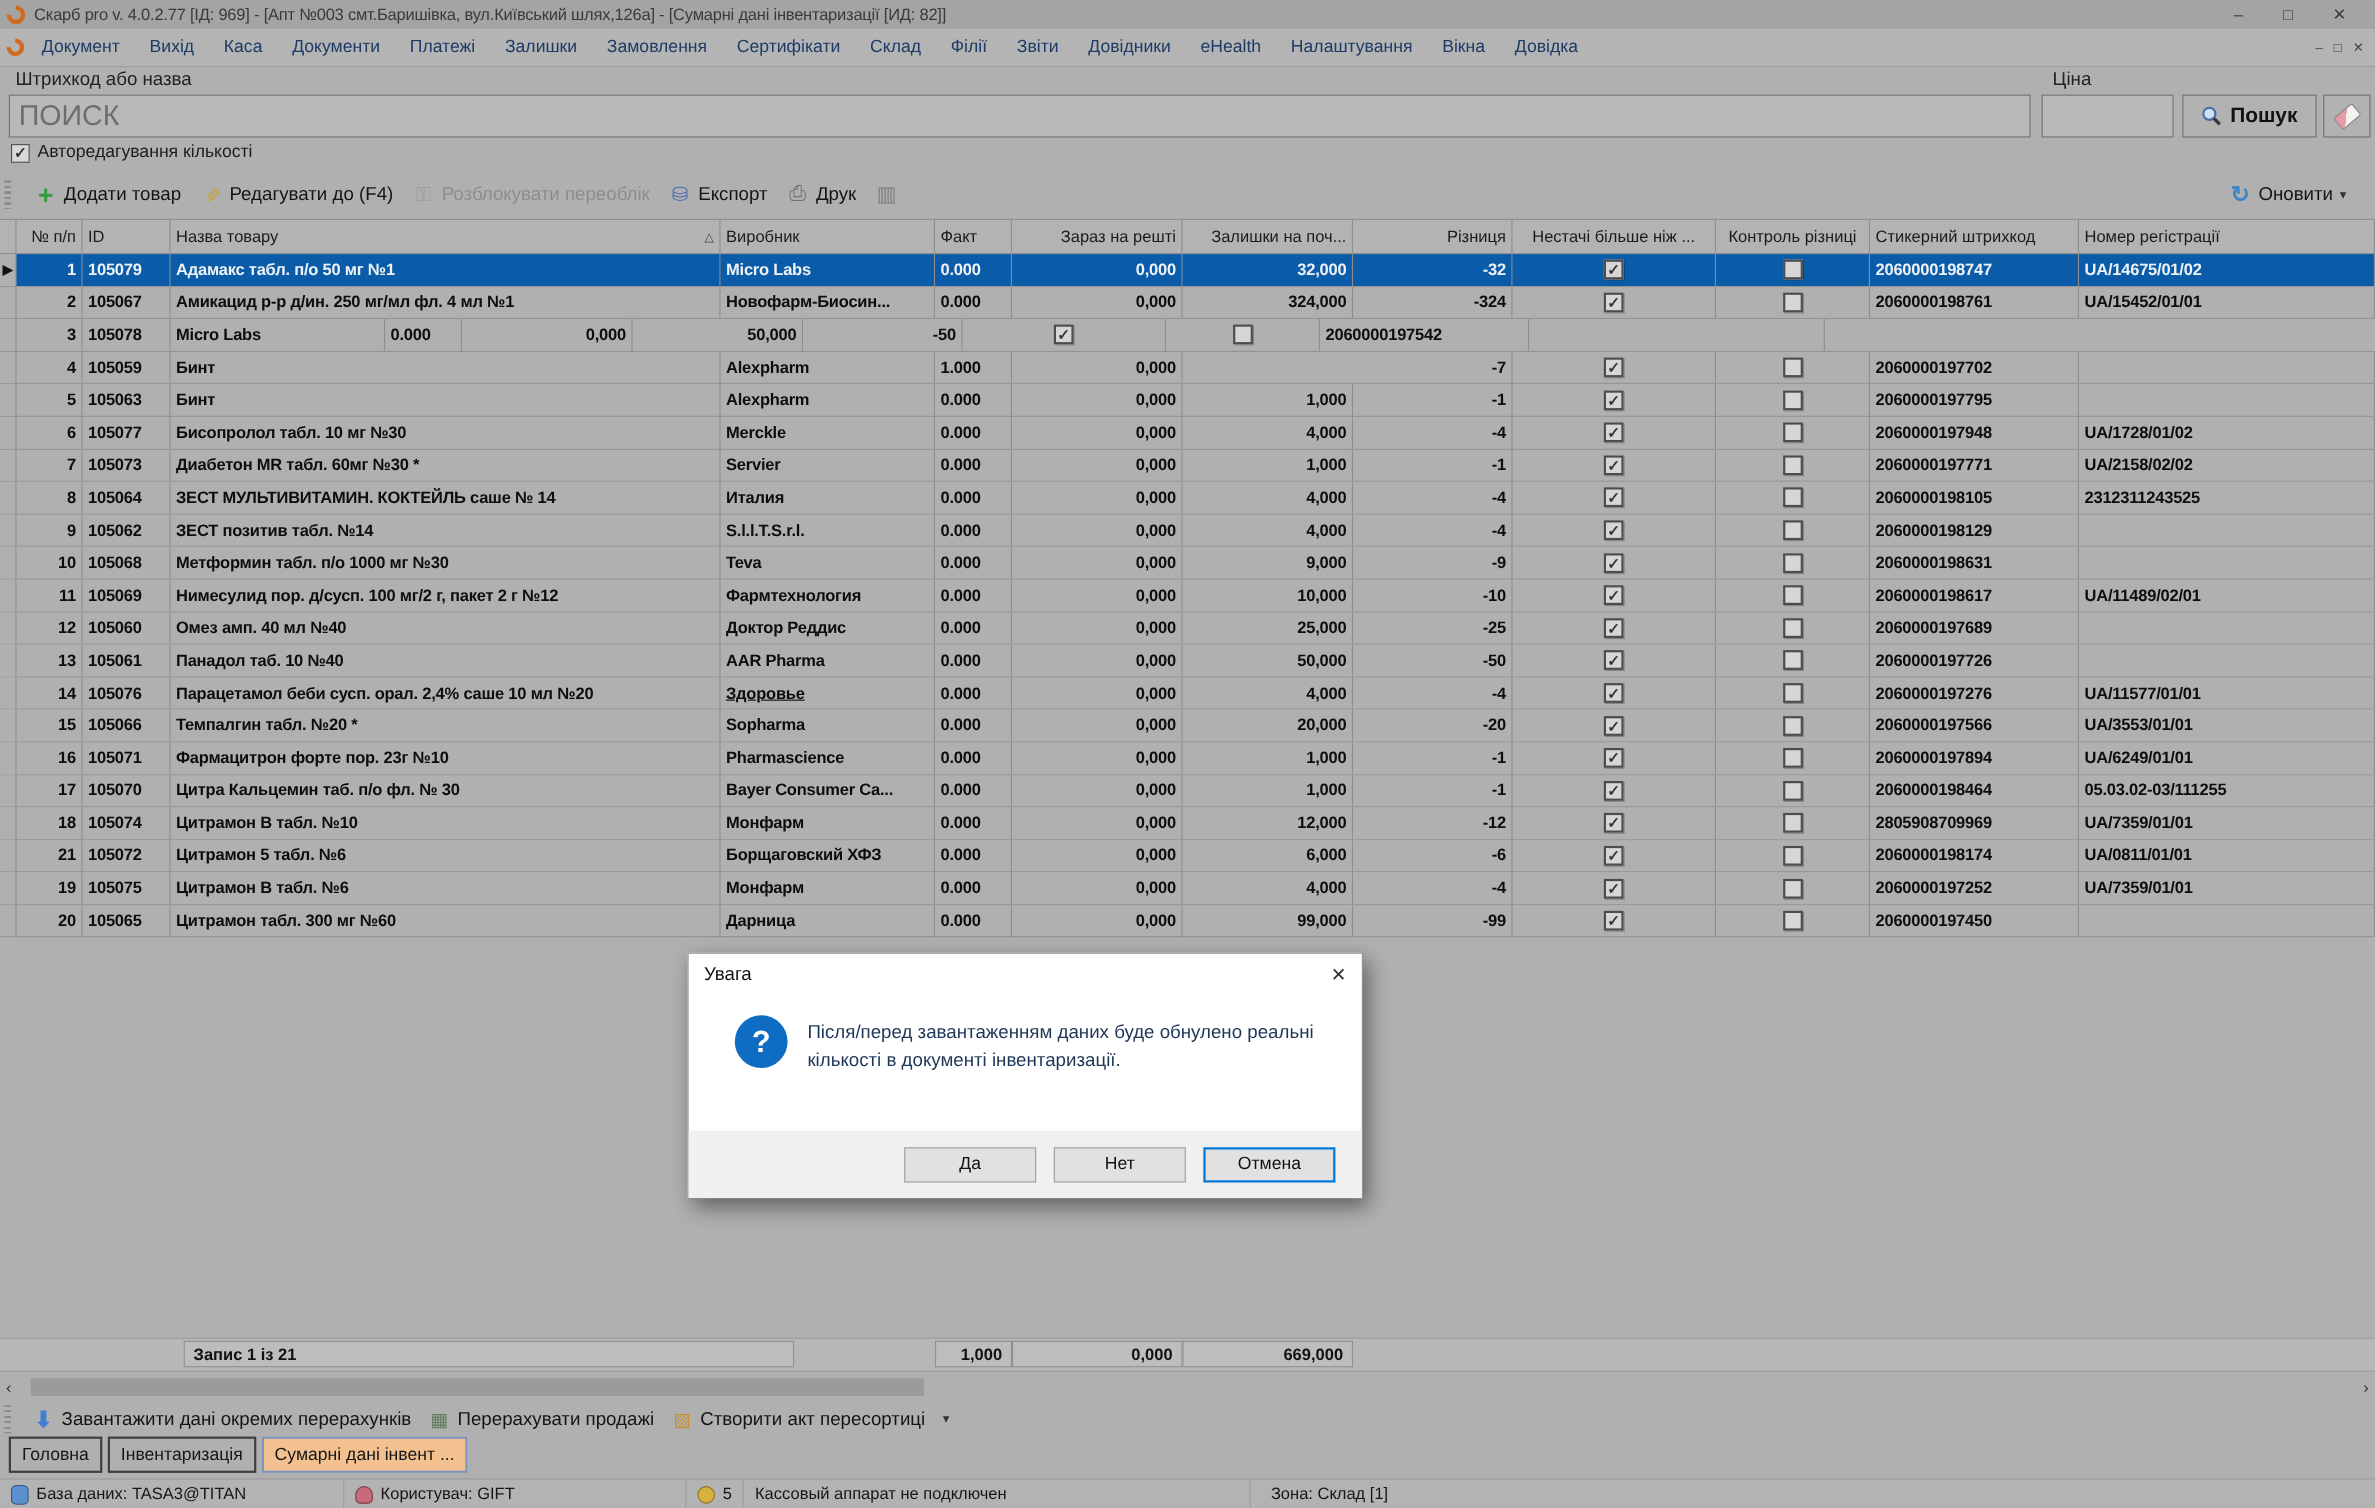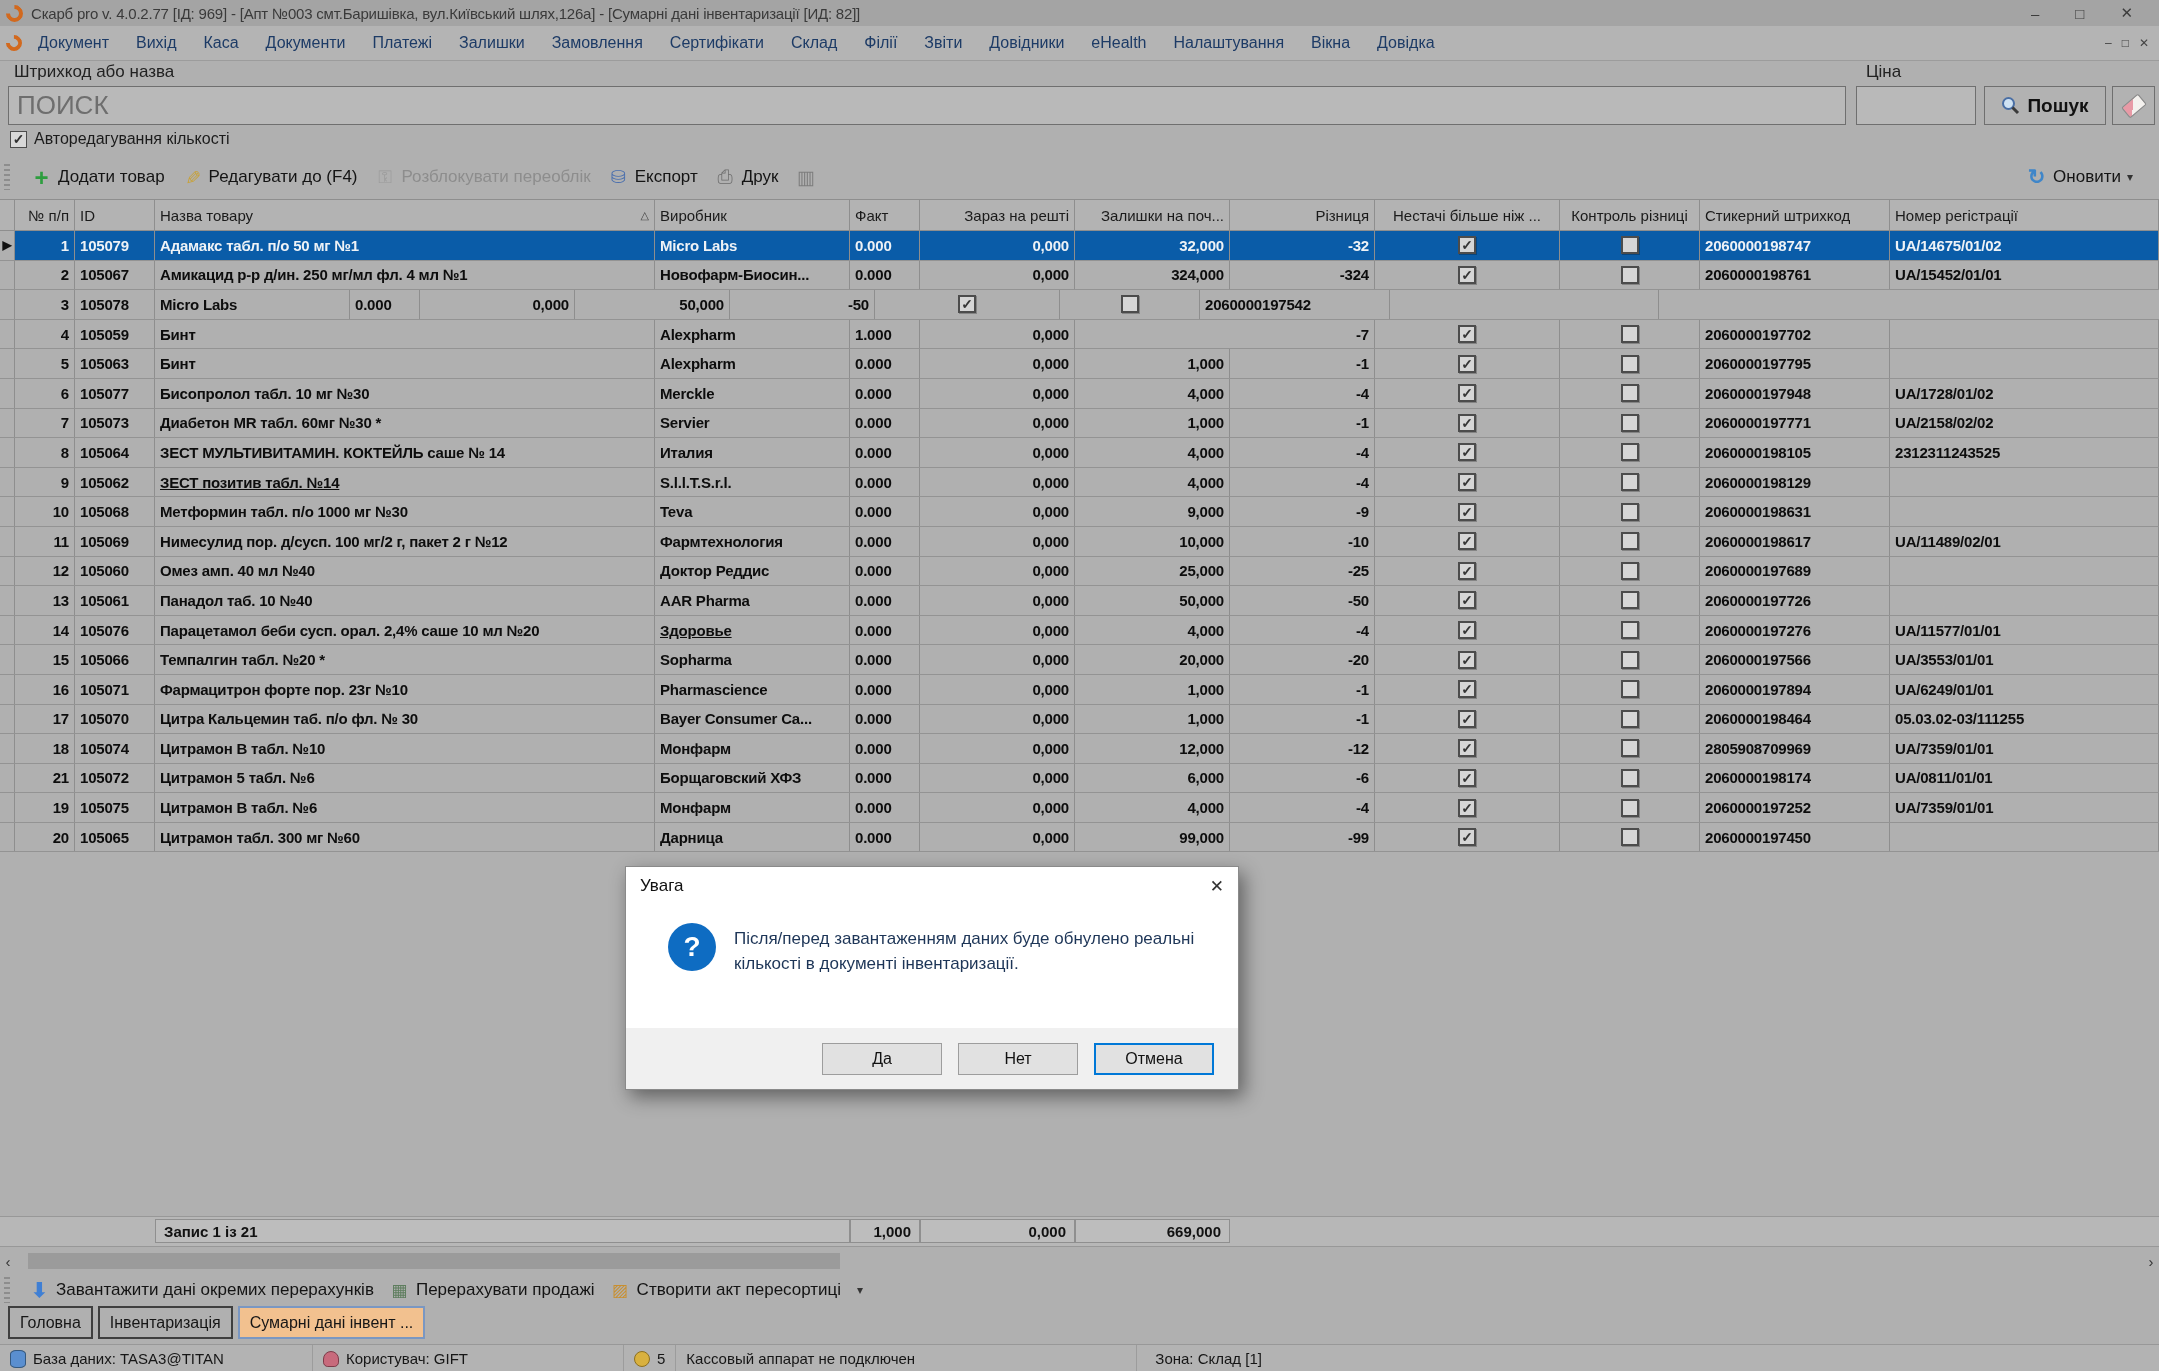--- a/index.html
+++ b/index.html
@@ -403,21 +403,21 @@
           <div class="td al-c" style="width: 140px;">
             <span class="cb"></span>
           </div>
           <div class="td al-l" style="width: 190px;">2060000198105</div>
           <div class="td al-l" style="width: 269px;">2312311243525</div>
         </div>
         <div class="tr">
           <div class="td al-c selcol" style="width: 15px;"></div>
           <div class="td al-r" style="width: 60px;">9</div>
           <div class="td al-l" style="width: 80px; text-align: right;">105062</div>
-          <div class="td al-l" style="width: 500px; text-decoration: underline;">ЗЕСТ позитив  табл. №14</div>
+          <div class="td al-l" style="width: 500px;">ЗЕСТ позитив  табл. №14</div>
           <div class="td al-l" style="width: 195px;">S.l.l.T.S.r.l.</div>
           <div class="td al-l" style="width: 70px;">0.000</div>
           <div class="td al-r" style="width: 155px;">0,000</div>
           <div class="td al-r" style="width: 155px;">4,000</div>
           <div class="td al-r" style="width: 145px;">-4</div>
           <div class="td al-c" style="width: 185px;">
             <span class="cb">✓</span>
           </div>
           <div class="td al-c" style="width: 140px;">
             <span class="cb"></span>
@@ -650,21 +650,21 @@
           <div class="td al-c" style="width: 140px;">
             <span class="cb"></span>
           </div>
           <div class="td al-l" style="width: 190px;">2060000197450</div>
           <div class="td al-l" style="width: 269px;"></div>
         </div>
       </div>
   </div>
 
   <div class="summary">
-    <div class="sumcell" style="left:155px;width:695px;">Запис 1 із 21</div>
+    <div class="sumcell" style="left:167px;width:555px;">Запис 1 із 21</div>
     <div class="sumcell" style="left:850px;width:70px;justify-content:flex-end;">1,000</div>
     <div class="sumcell" style="left:920px;width:155px;justify-content:flex-end;">0,000</div>
     <div class="sumcell" style="left:1075px;width:155px;justify-content:flex-end;">669,000</div>
   </div>
 
   <div class="hscroll">
     <div class="harrow">‹</div>
     <div class="hthumb"></div>
     <div class="harrow right">›</div>
   </div>

